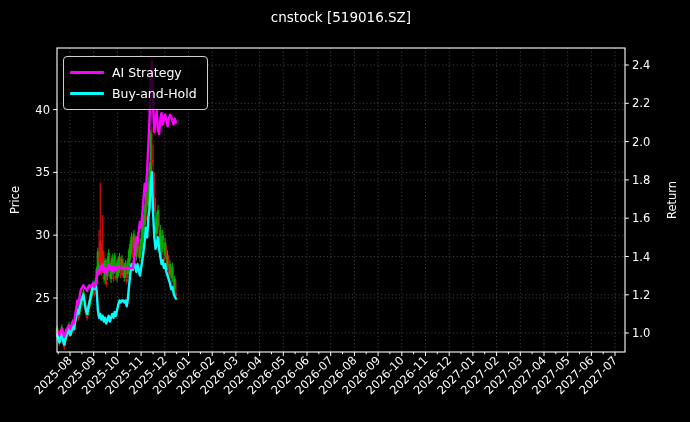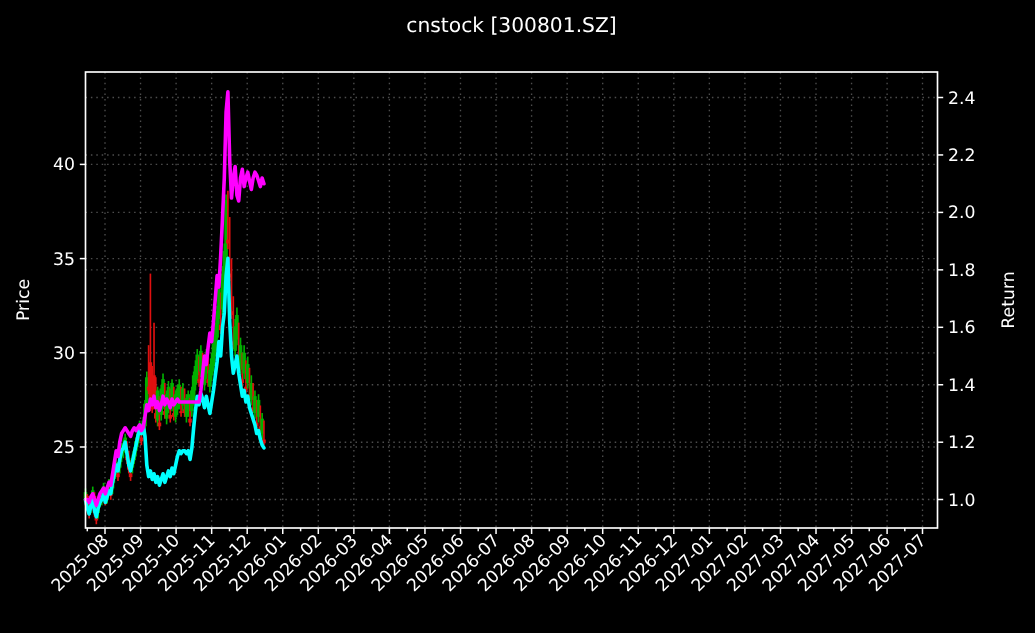--- a/index.html
+++ b/index.html
@@ -14,21 +14,21 @@
   .legend{position:absolute;left:63px;top:56px;background:rgba(0,0,0,0.8);
           border:1px solid #cfcfcf;border-radius:4px;padding:5px 10px 5px 6px;z-index:5;}
   .legend .li{display:flex;align-items:center;height:21px;}
   .legend .sw{display:inline-block;width:34px;height:3.5px;margin-right:8px;border-radius:1px;}
   .legend .lt{font-size:12.5px;color:#fff;white-space:nowrap;}
 </style>
 </head>
 <body>
 
 <div class="fig">
-  <div class="title">cnstock [300801.SZ]</div>
+  <div class="title">cnstock [519016.SZ]</div>
   <div class="ylabel left">Price</div>
   <div class="ylabel right">Return</div>
 
   <svg id="plot" width="690" height="422">
       <g stroke="#4d4d4d" stroke-width="0.9" stroke-dasharray="1 2.6">
         <line x1="70.0" y1="48.0" x2="70.0" y2="352.0"></line>
         <line x1="93.7" y1="48.0" x2="93.7" y2="352.0"></line>
         <line x1="117.4" y1="48.0" x2="117.4" y2="352.0"></line>
         <line x1="141.1" y1="48.0" x2="141.1" y2="352.0"></line>
         <line x1="164.8" y1="48.0" x2="164.8" y2="352.0"></line>
@@ -566,13 +566,23 @@
         <text x="475.9" y="361" text-anchor="end" transform="rotate(-45 475.9 361)">2027-01</text>
         <text x="499.6" y="361" text-anchor="end" transform="rotate(-45 499.6 361)">2027-02</text>
         <text x="523.3" y="361" text-anchor="end" transform="rotate(-45 523.3 361)">2027-03</text>
         <text x="547.0" y="361" text-anchor="end" transform="rotate(-45 547.0 361)">2027-04</text>
         <text x="570.7" y="361" text-anchor="end" transform="rotate(-45 570.7 361)">2027-05</text>
         <text x="594.4" y="361" text-anchor="end" transform="rotate(-45 594.4 361)">2027-06</text>
         <text x="618.0" y="361" text-anchor="end" transform="rotate(-45 618.0 361)">2027-07</text>
       </g>
     </svg>
 
+  <div class="legend">
+    <div class="li">
+      <span class="sw" id="sw0" style="background: rgb(255, 0, 255);"></span>
+      <span class="lt">AI Strategy</span>
+    </div>
+    <div class="li">
+      <span class="sw" id="sw1" style="background: rgb(0, 255, 255);"></span>
+      <span class="lt">Buy-and-Hold</span>
+    </div>
+  </div>
 </div>
 
 </body></html>

